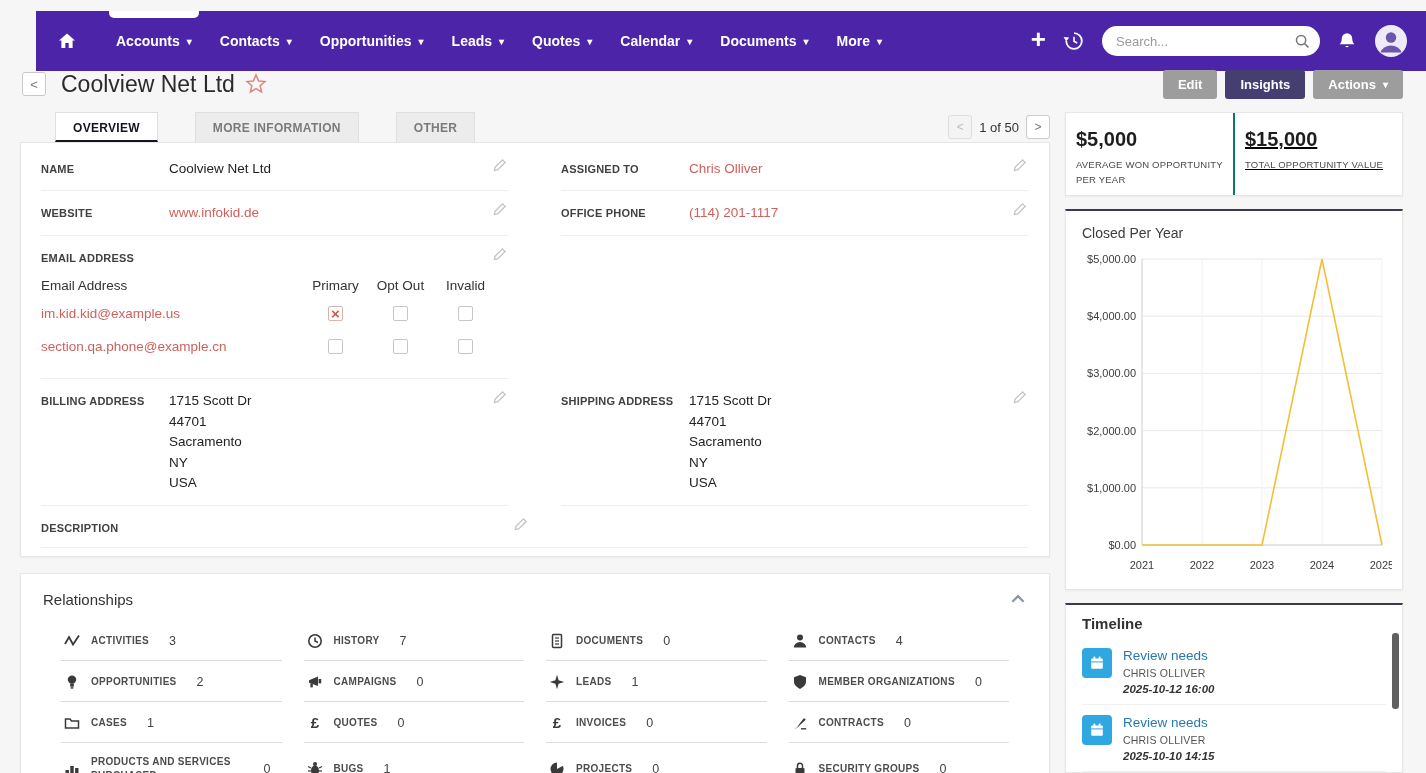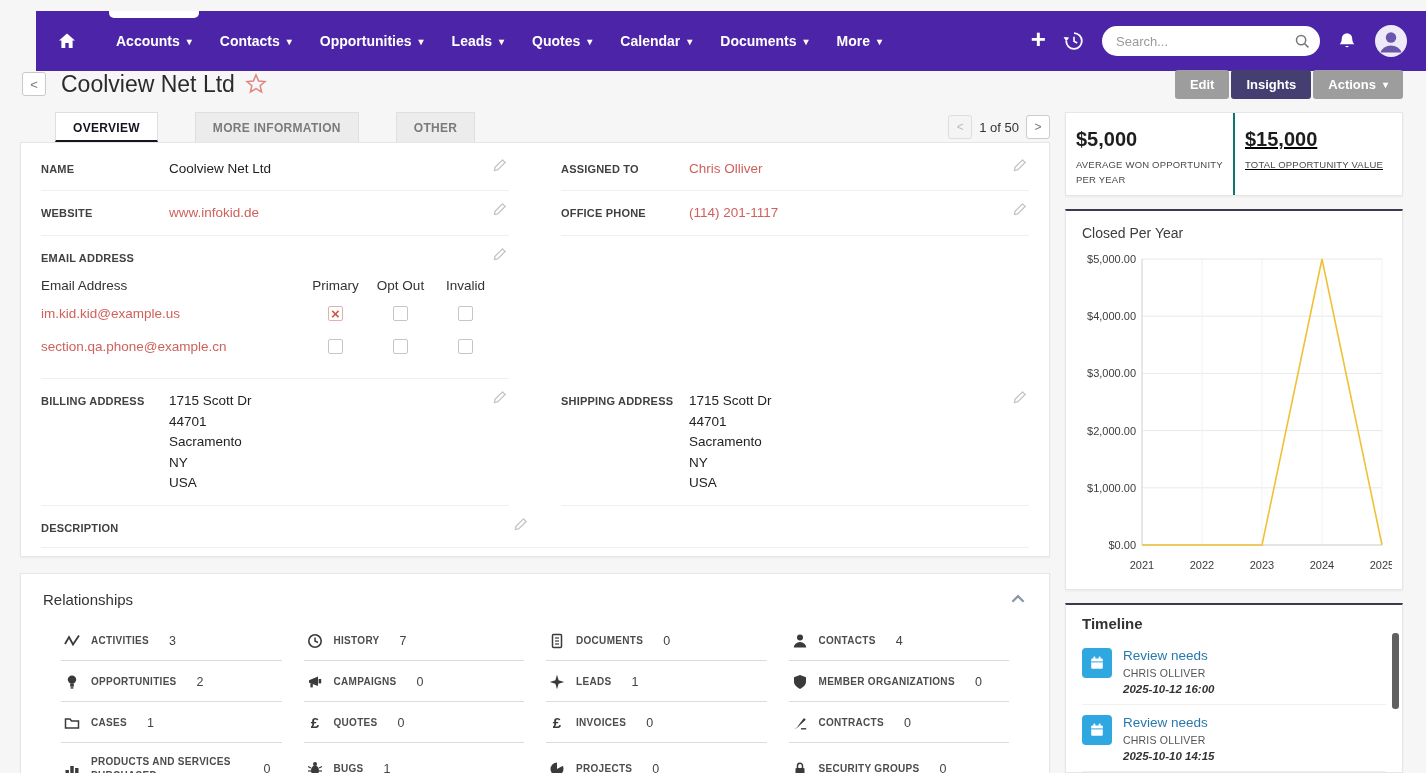--- a/index.html
+++ b/index.html
@@ -27,21 +27,21 @@
   .icon22 svg, .icon22 { width:22px; height:22px; display:block; }
   .icon34 svg, .icon34 { width:34px; height:34px; display:block; }
 
   
   .pagehead { position:absolute; top:60px; left:0; right:0; height:48px; display:flex; align-items:center; padding:0 23px 0 22px; }
   .back-btn { width:24px; height:24px; border:1px solid #c9c9c9; border-radius:3px; background:#fff;
               color:#777; font-size:13px; display:flex; align-items:center; justify-content:center; cursor:pointer; }
   .page-title { font-size:23px; font-weight:500; color:#2b2b2b; margin-left:15px; }
   .star { margin-left:10px; cursor:pointer; width:22px; height:22px; }
   .star svg { width:22px; height:22px; }
-  .head-btns { margin-left:auto; display:flex; gap:2px; }
+  .head-btns { margin-left:auto; display:flex; gap:8px; }
   .btn { border:none; border-radius:3px; color:#fff; font-size:13px; font-weight:700; padding:7px 15px;
          cursor:pointer; font-family:"Liberation Sans",sans-serif; display:flex; align-items:center; gap:7px; }
   .btn-gray { background:#9d9d9d; }
   .btn-dark { background:#453e70; }
 
   
   .content { position:absolute; top:112px; left:20px; width:1383px; height:661px; display:flex; gap:15px; }
   .main-col { width:1030px; }
   .side-col { width:338px; display:flex; flex-direction:column; gap:13px; }
 

